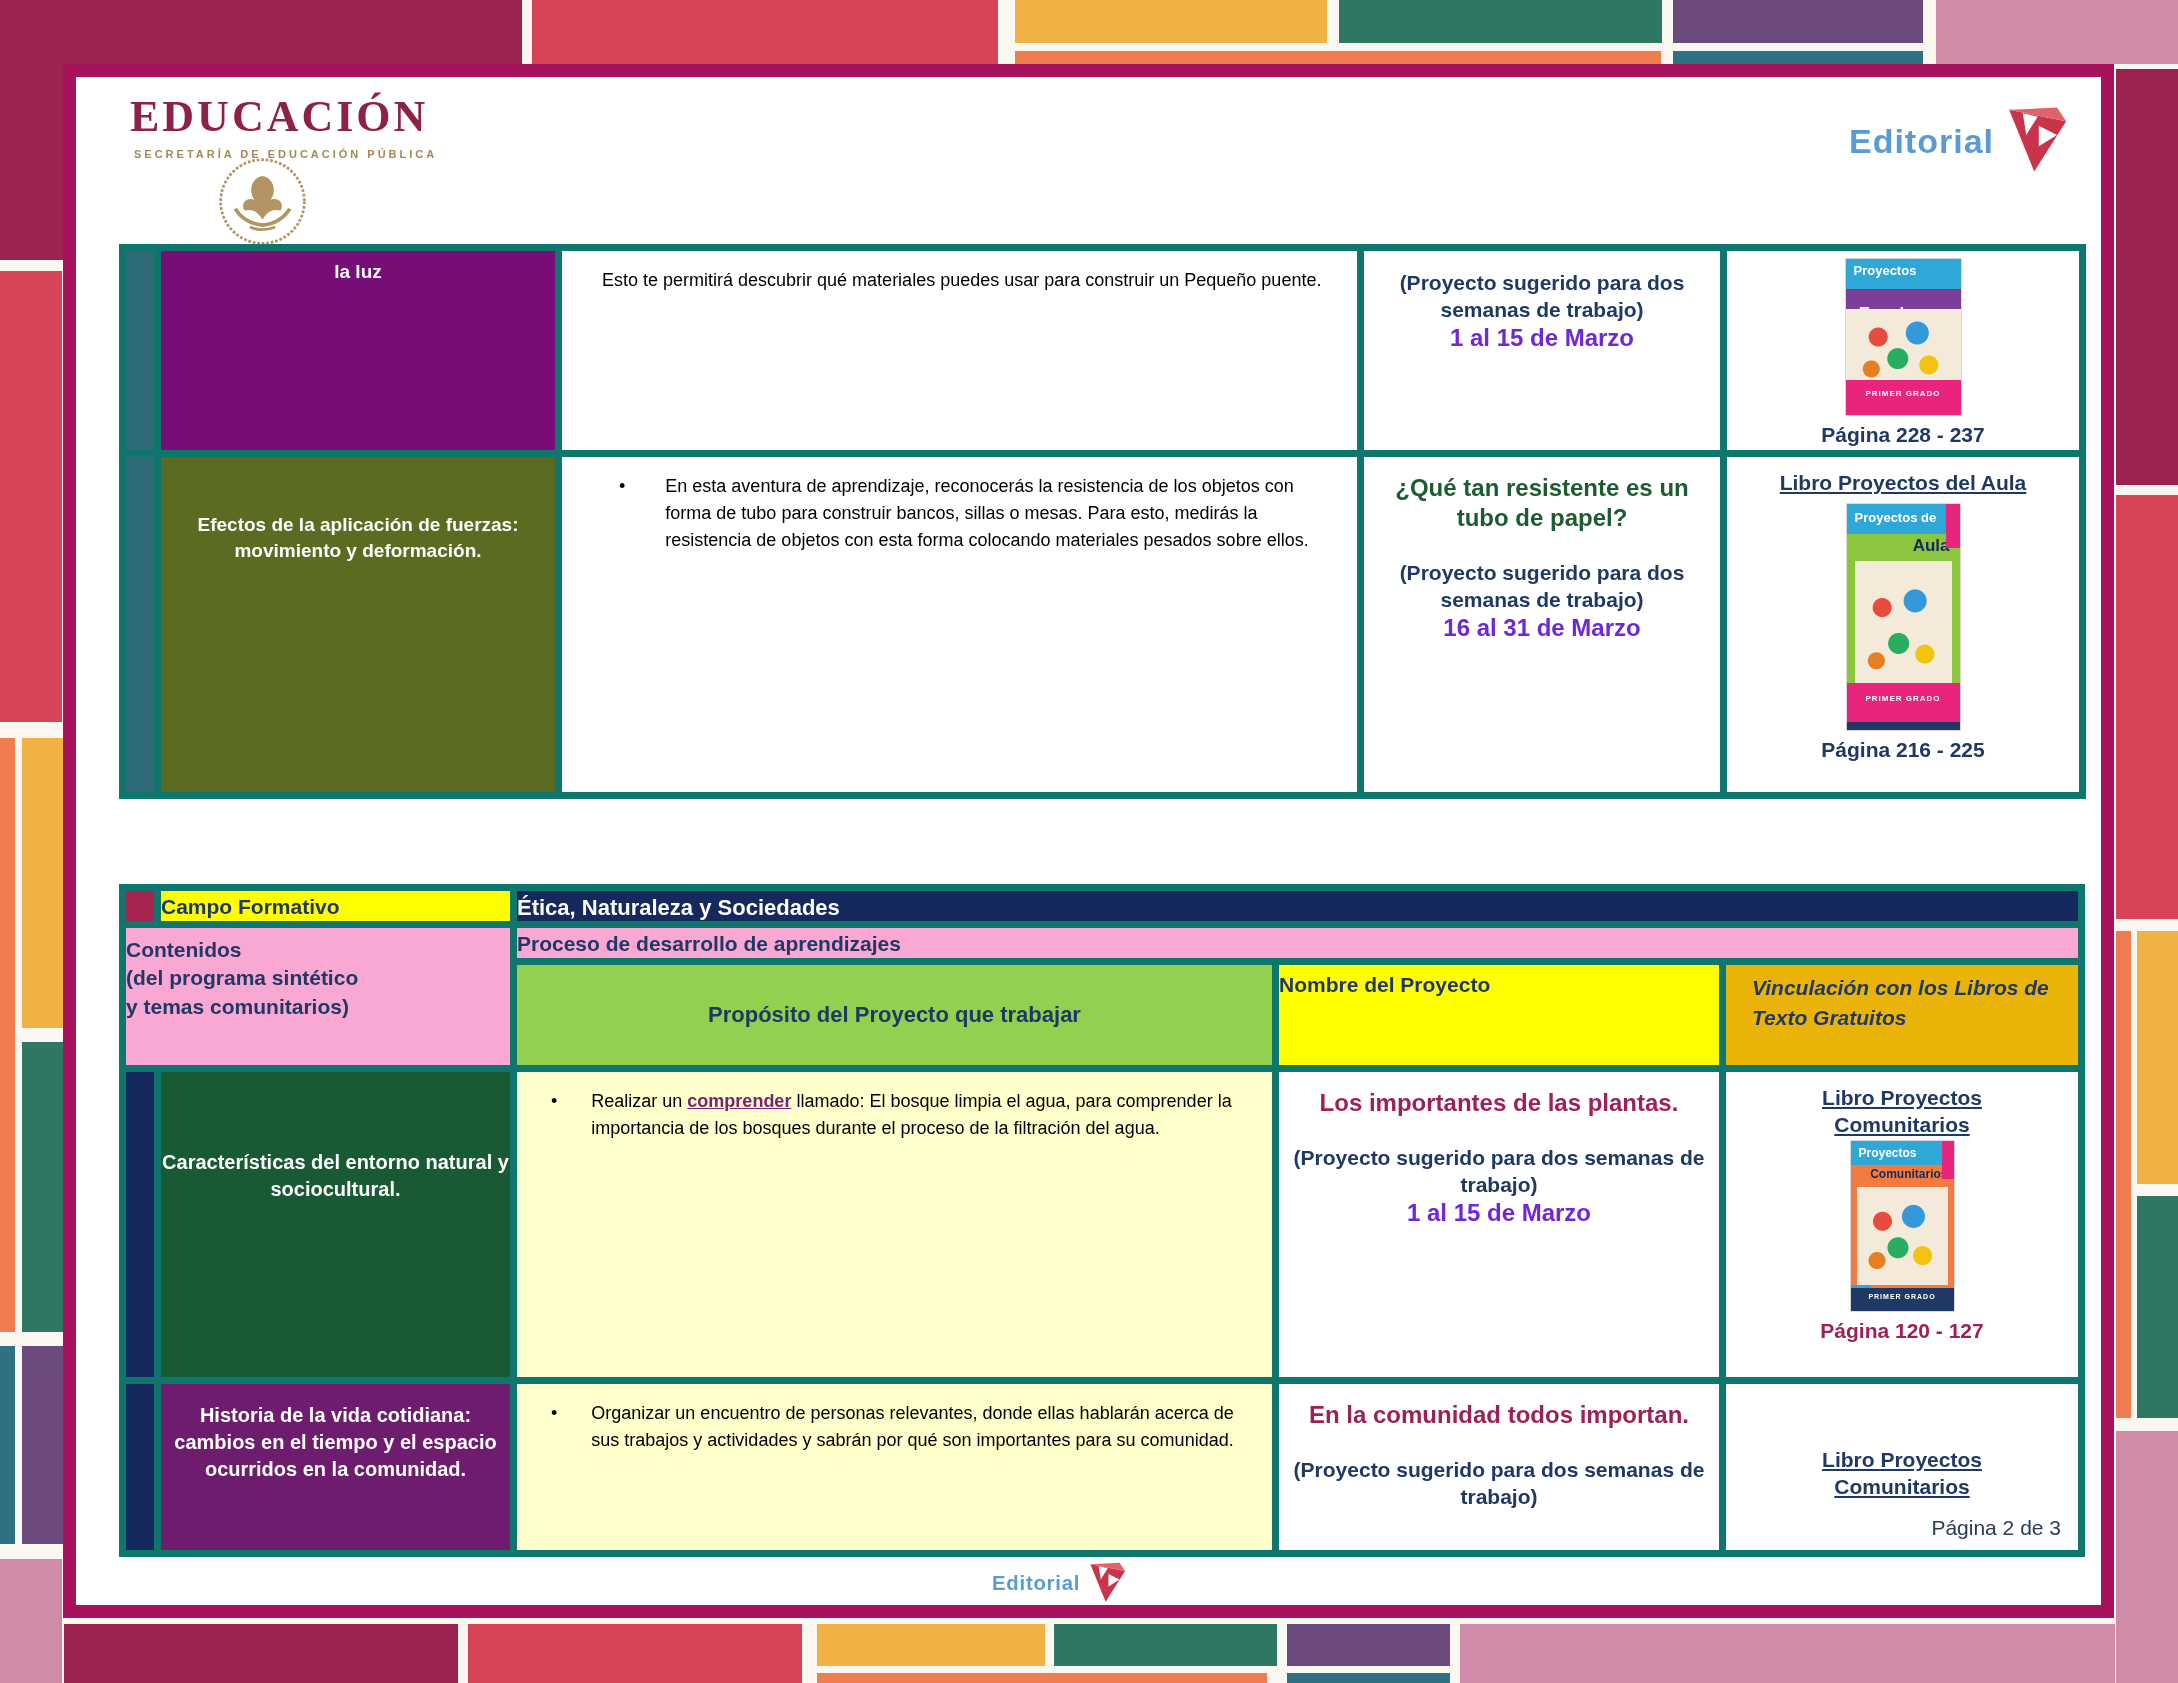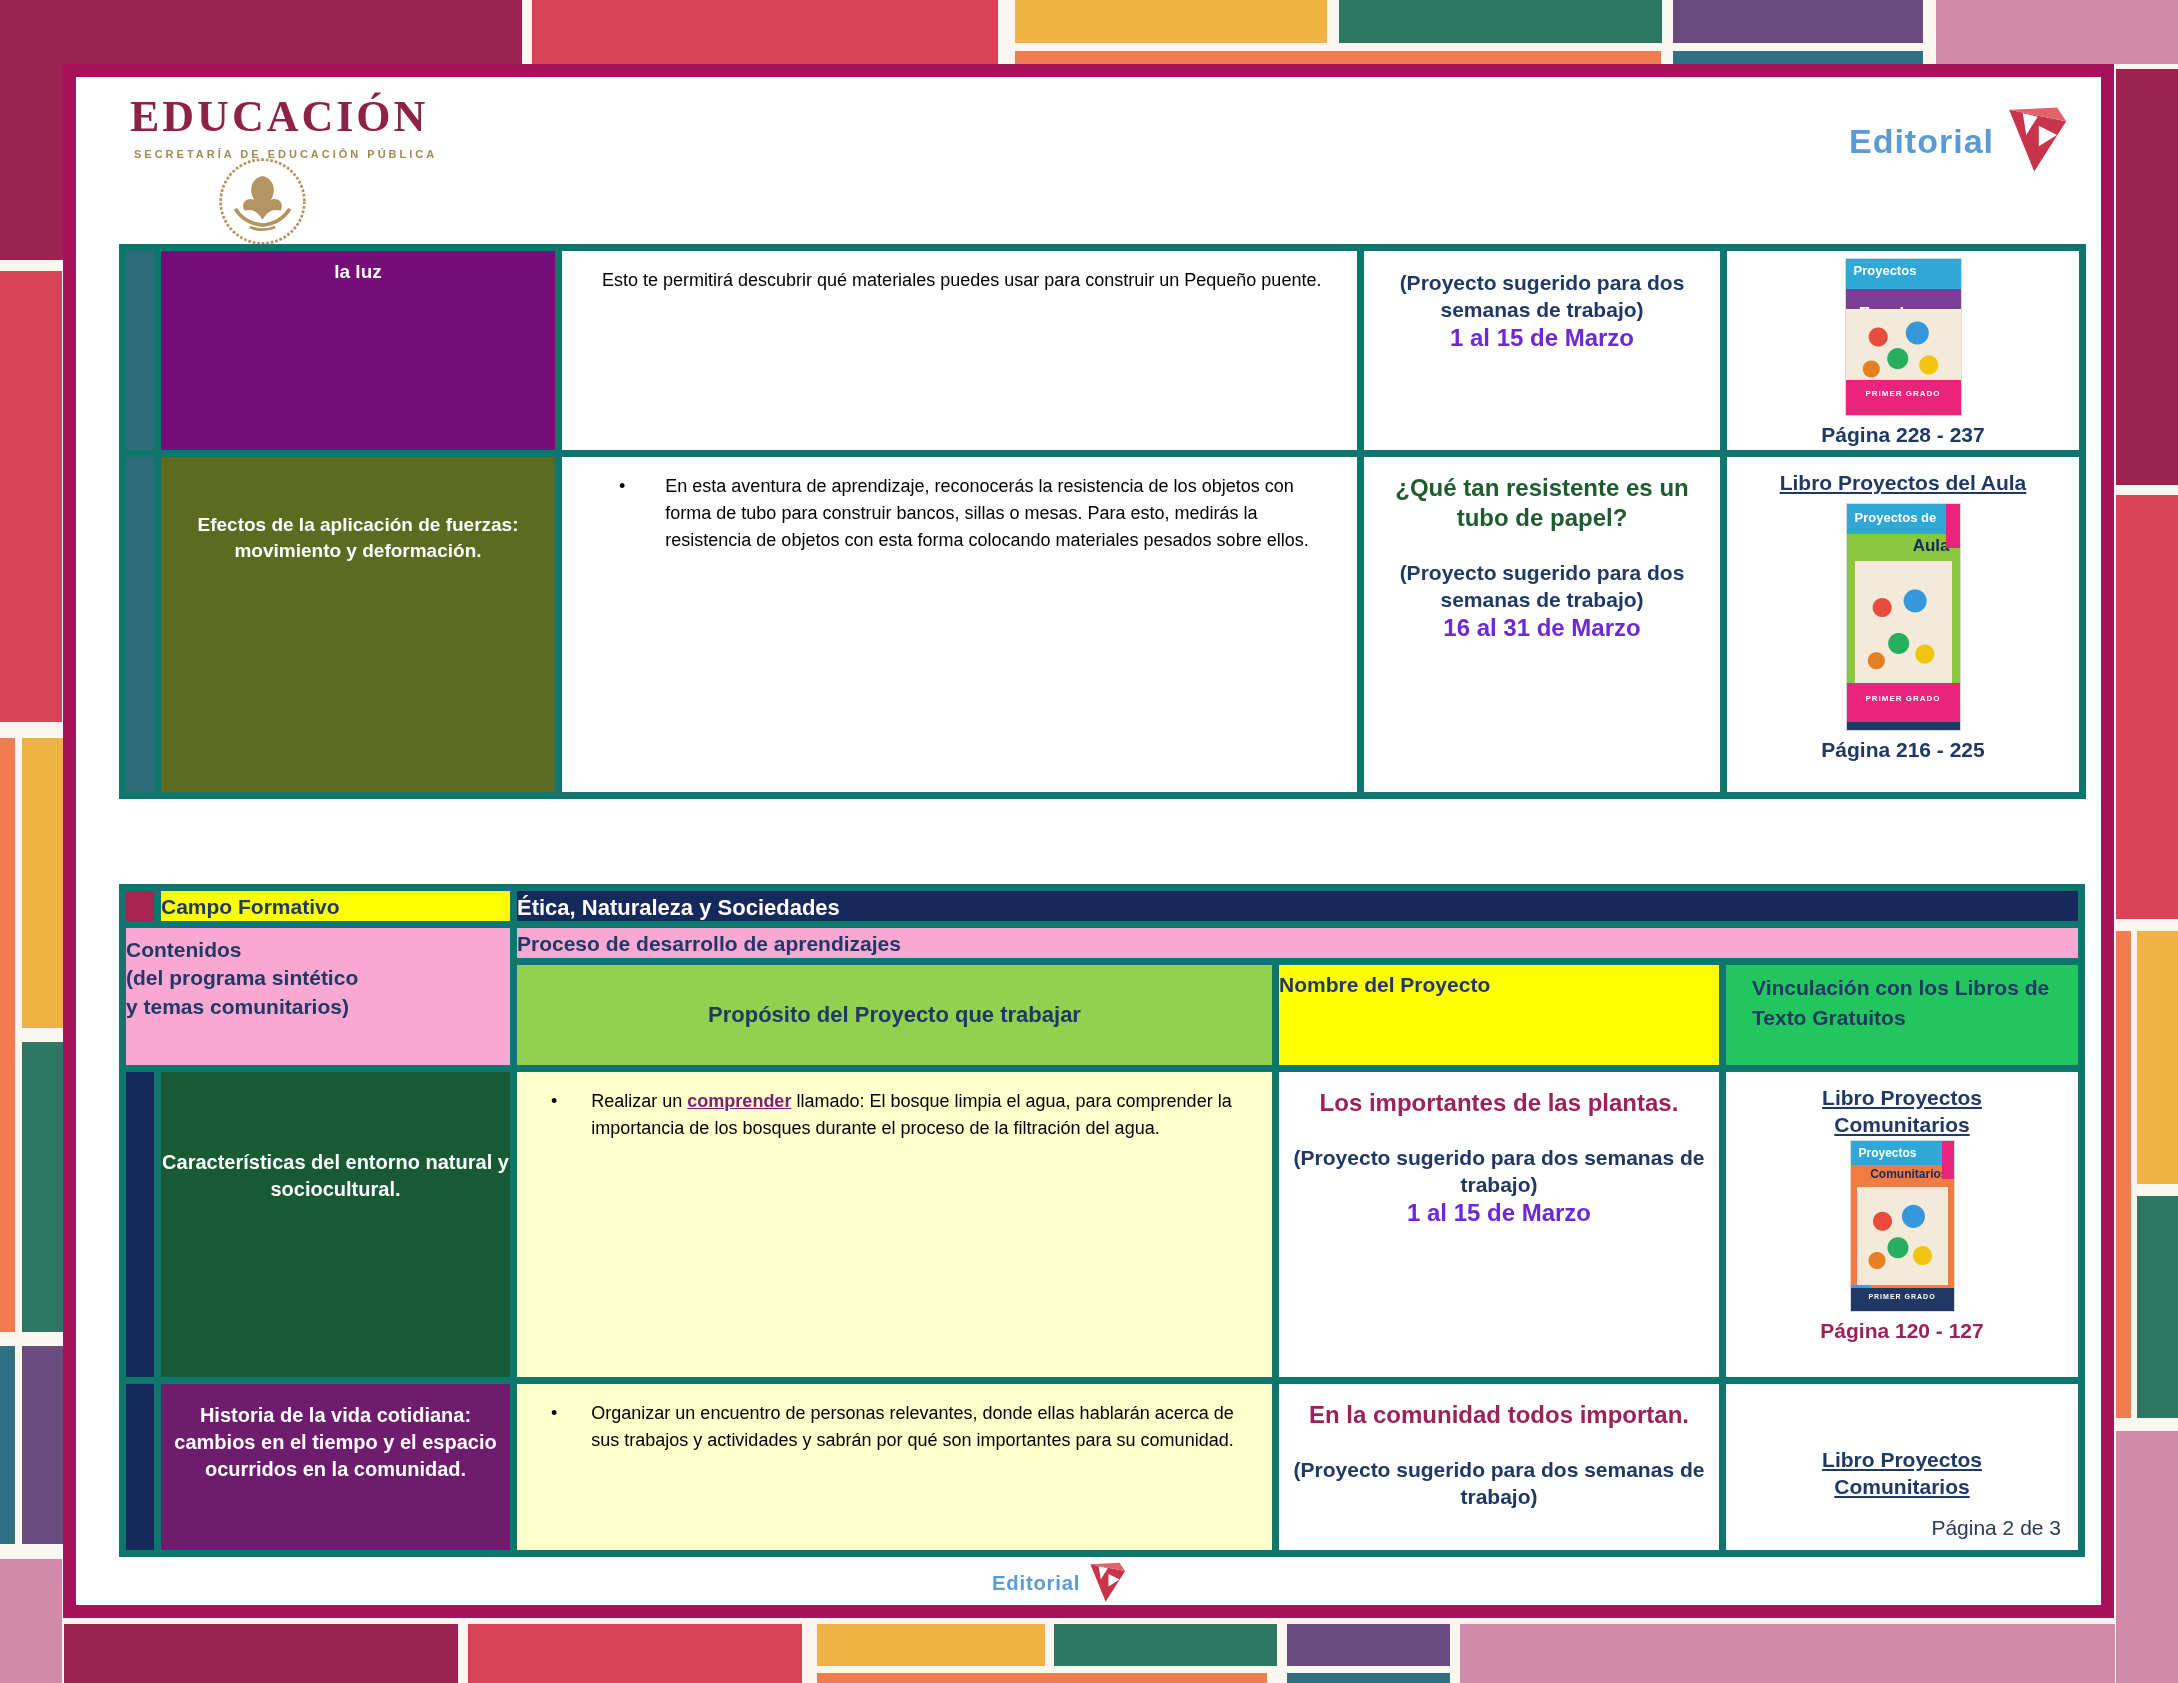--- a/index.html
+++ b/index.html
@@ -34,21 +34,21 @@
   .strip-teal{background:#2E6A78;}
   .strip-navy{background:#152A5C;}
   .strip-crimson{background:#A62550;}
   .bg-purple1{background:#770D77;}
   .bg-olive{background:#5C6B22;}
   .bg-dgreen{background:#175A34;}
   .bg-purple2{background:#6E1C6E;}
   .bg-yellow{background:#FFFF00;}
   .bg-orange{background:#f9a8d4;}
   .bg-lgreen{background:#92D050;}
-  .bg-blue{background:#22c55e;}
+  .bg-blue{background:#eab308;font-style:italic;}
   .bg-navy{background:#16295C;}
   .bg-cream{background:#FFFFCC;}
   .pad-top{padding-top:8px;}
   .body-txt{font-size:18px;color:#000;line-height:1.5;}
   .plain{padding:16px 26px 0 40px;text-align:left;}
   .bullet-row{display:flex;padding:16px 30px 0 57px;gap:40px;text-align:left;}
   .bullet-dot{font-size:18px;line-height:1.5;}
   .namecell{text-align:center;padding-top:12px;}
   .proj-title{font-weight:bold;font-size:24px;line-height:1.25;margin:4px 14px 0;}
   .green-t{color:#1D5C30;}

